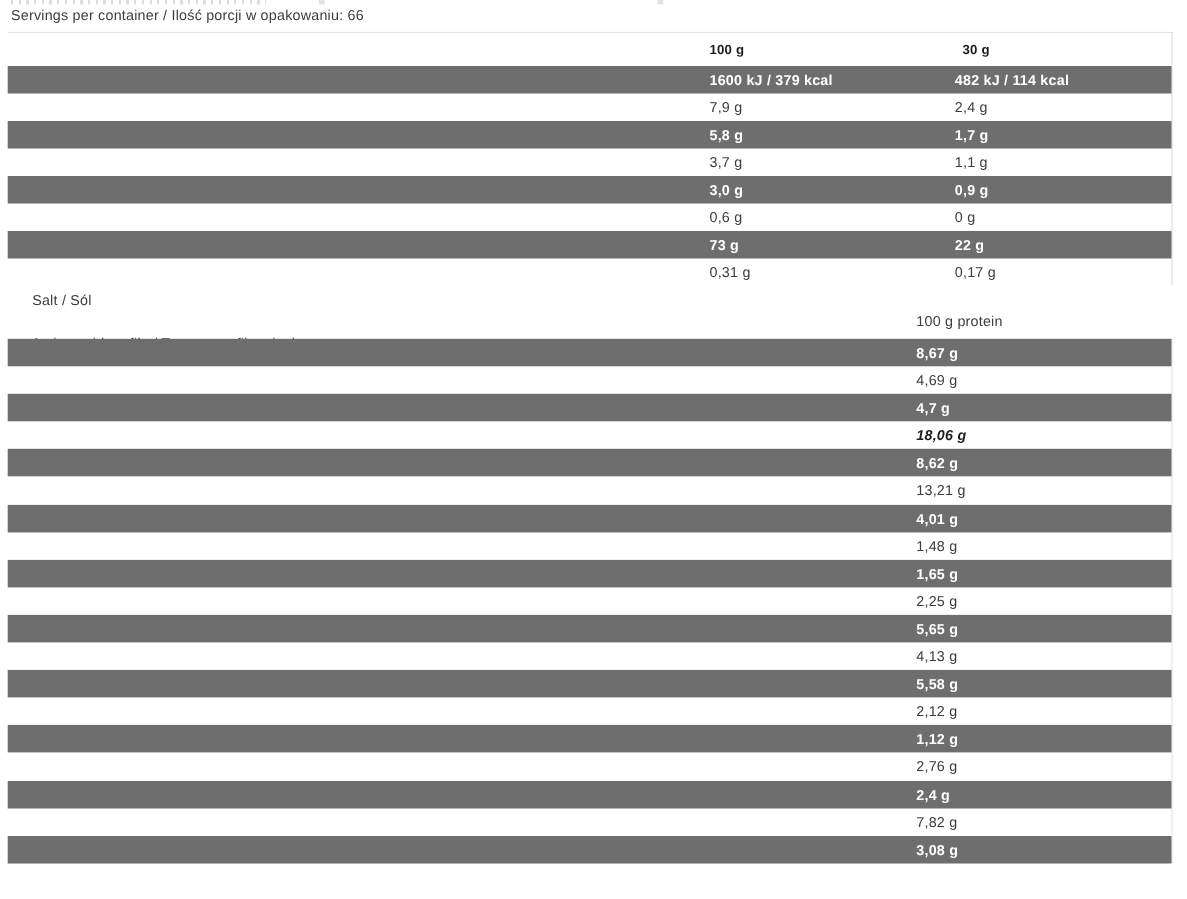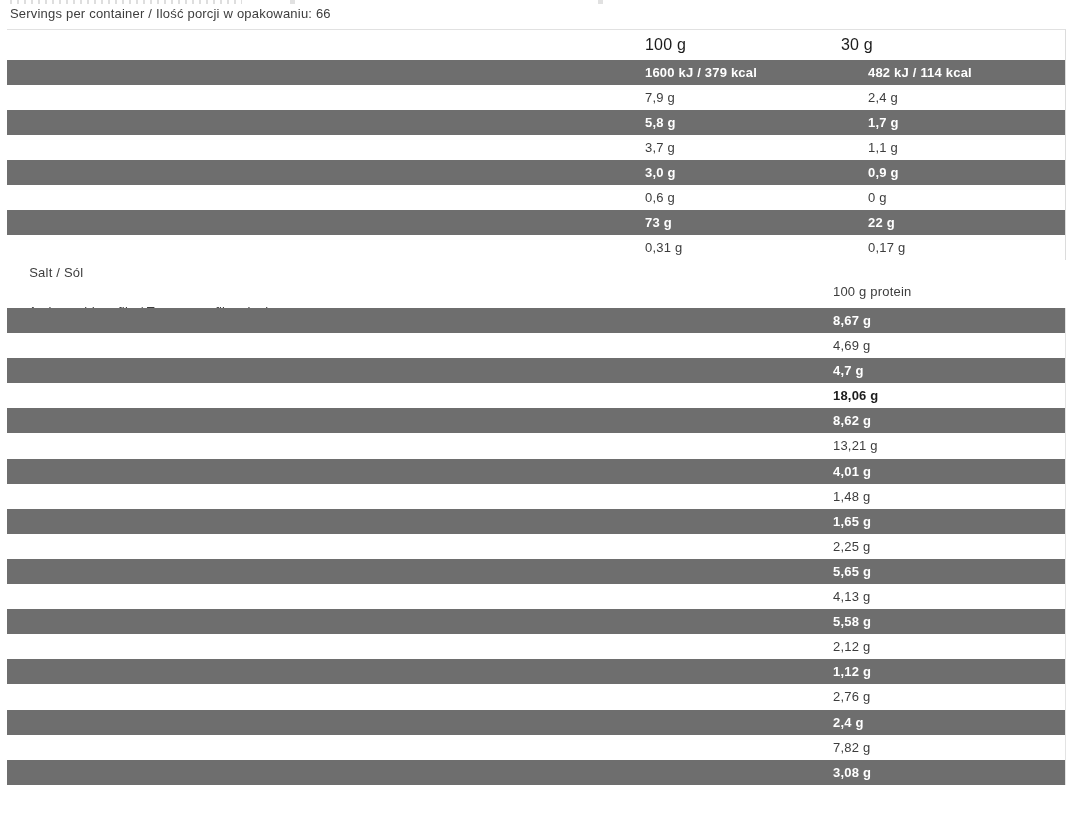--- a/index.html
+++ b/index.html
@@ -27,38 +27,38 @@
 
   .ntable {
     margin-left:7px; margin-top:7px;
     width:1058px;
     border-top:1px solid #e1e1e1;
     border-right:1px solid #dcdcdc;
   }
   .t-header {
     position:relative; height:30px; line-height:30px;
     padding-left:7px;
-    font-weight:normal; color:var(--heading-text,#1c1c1c);
-    font-size:16px; white-space:pre;
+    font-weight:bold; color:var(--heading-text,#1c1c1c);
+    font-size:12px; white-space:pre;
   }
   .t-header .col1 { position:absolute; left:638px; top:0; }
-  .t-header .col2 { position:absolute; left:834px; top:0; }
+  .t-header .col2 { position:absolute; left:868px; top:0; }
 
   .row {
     position:relative; height:25px; line-height:25px;
     padding-left:7px; white-space:pre;
   }
   .amino-rows .row { height:25.1px; line-height:25.1px; }
   .row.shaded {
     background:var(--bar,#6e6e6e);
     color:var(--bar-text,#ffffff);
     font-weight:600;
   }
   .row.indent { }
-  .row.bold { font-weight:bold; color:var(--heading-text,#1c1c1c); }
+  .row.bold { font-weight:bold; color:var(--heading-text,#1c1c1c);font-style:italic; }
   .row .v1 { position:absolute; left:638px; top:0; }
   .row .v2 { position:absolute; left:861px; top:0; }
   .row .va { position:absolute; left:826px; top:0; }
 
   .amino-header {
     position:relative; margin-left:7px; margin-top:22px;
     height:20px; line-height:20px; padding-left:7px; white-space:pre;
   }
   .amino-header .cola { position:absolute; left:826px; top:0; }
 

